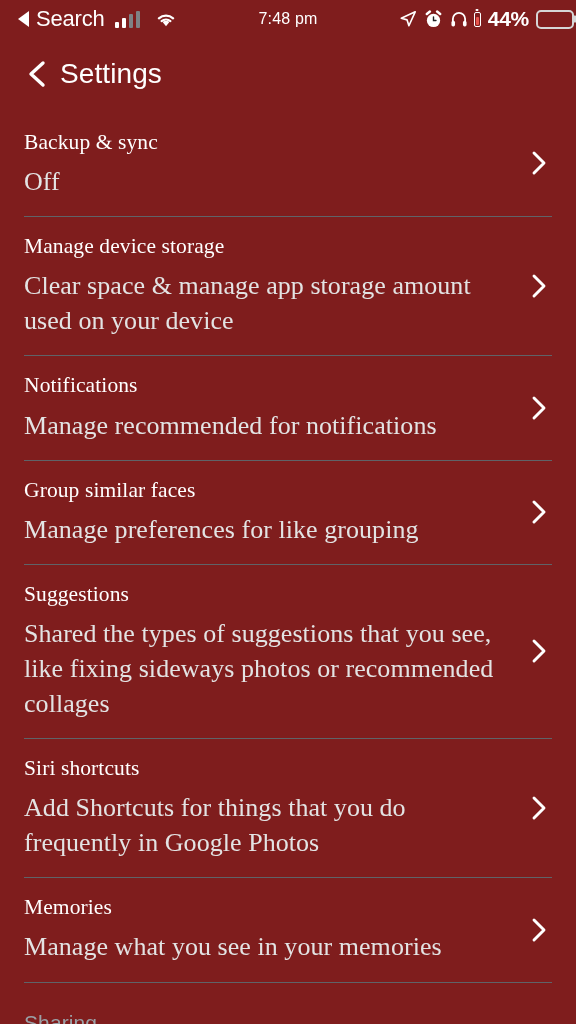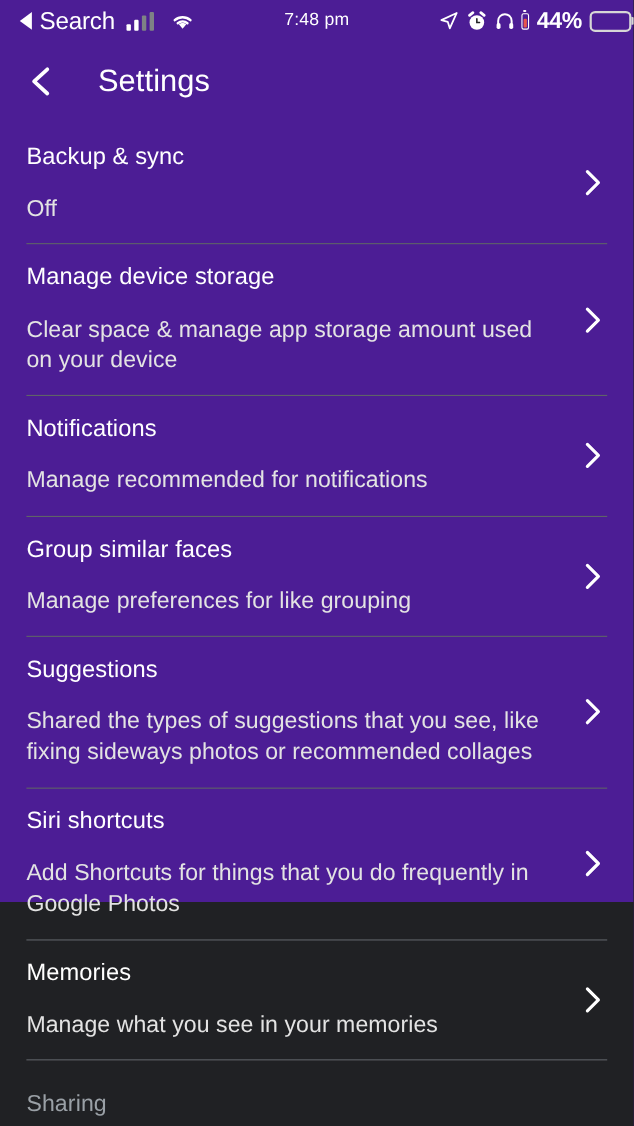--- a/index.html
+++ b/index.html
@@ -3,21 +3,21 @@
 <meta charset="utf-8">
 <title>Google Photos Settings</title>
 <style>
   * { margin:0; padding:0; box-sizing:border-box; }
   html, body {
     width:576px; height:1024px;
     background:#202124;
     font-family:"Liberation Sans", sans-serif;
     overflow:hidden;
   }
-  .phone { position:relative; width:576px; height:820px; background:#4c1d95; }
+  .phone { position:relative; width:576px; height:1024px; background:#7f1d1d; }
 
   
   .statusbar {
     position:relative; height:38px; width:100%;
     display:flex; align-items:center; color:#ffffff;
   }
   .sb-left {
     position:absolute; left:18px; top:0; height:38px;
     display:flex; align-items:center; gap:7px;
   }
@@ -65,41 +65,41 @@
     position:relative; padding:2px;
   }
   .batt::after {
     content:""; position:absolute; right:-5px; top:50%; transform:translateY(-50%);
     width:3px; height:7px; background:#d6d6d6; border-radius:0 2px 2px 0;
   }
   .batt-fill { height:100%; background:#fff; border-radius:2px; width:44%; }
 
   
   .navbar {
-    height:72px; display:flex; align-items:center; padding-left:24px; gap:39px;
+    height:72px; display:flex; align-items:center; padding-left:24px; gap:10px;
   }
   .back-chev { width:26px; height:30px; flex:none; cursor:pointer; }
   .nav-title {
     font-size:28px; color:#ffffff; font-weight:400; letter-spacing:0.1px;
   }
 
   
   .list { padding:0 24px; }
   .row {
     position:relative; display:flex; align-items:center;
-    padding:16px 0 17px 0; min-height:62px;
+    padding:16px 0 17px 0; min-height:62px;font-family:Liberation Serif, serif;
   }
   .row-txt { flex:1 1 auto; padding-right:46px; }
   .row-title {
     font-size:21.5px; color:#ffffff; font-weight:500;
     letter-spacing:0.1px; line-height:1.26;
   }
   .row-sub {
-    font-size:21px; color:#e3e3e3; font-weight:400;
-    line-height:1.35; margin-top:20px; letter-spacing:0.05px;
+    font-size:26px; color:#e3e3e3; font-weight:400;
+    line-height:1.35; margin-top:8px; letter-spacing:0.05px;
   }
   .row-chev {
     position:absolute; right:2px; top:50%; transform:translateY(-50%);
     width:22px; height:26px; flex:none;
   }
   .divider { height:1px; background:#5f6368; width:100%; }
 
   .section-head {
     font-size:21px; color:#9aa0a6; font-weight:400;
     padding:28px 0 6px 0; letter-spacing:0.1px;

